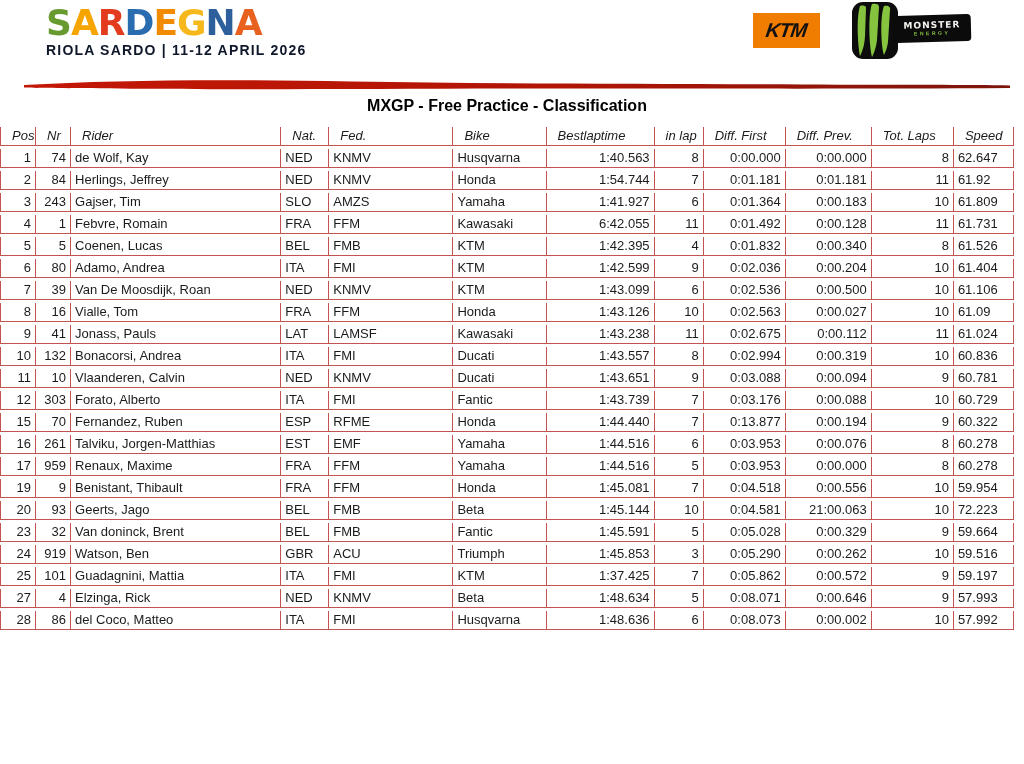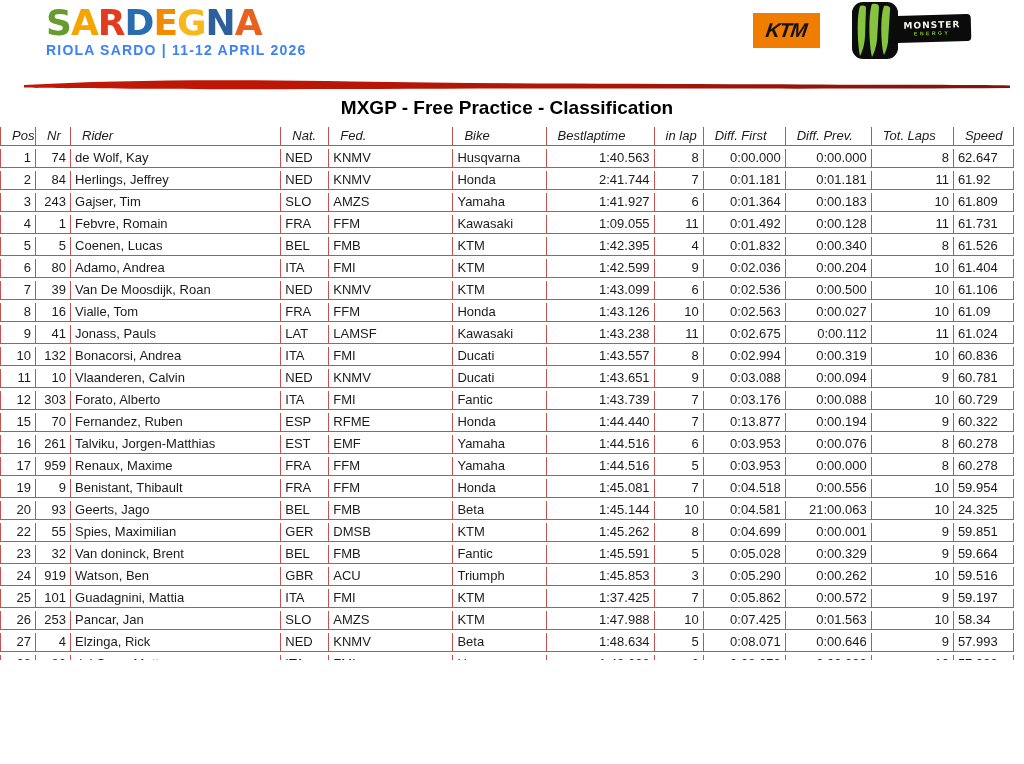--- a/index.html
+++ b/index.html
@@ -23,21 +23,21 @@
                     background:#0b0b0b; border-radius:4px; transform:rotate(-1.5deg);
                     display:flex; flex-direction:column; align-items:center; justify-content:center; }
   .monster-title { color:#f3f3ef; font-family:"DejaVu Sans", sans-serif; font-weight:bold;
                    font-size:9px; letter-spacing:1px; line-height:10px; }
   .monster-sub   { font-size:5px; letter-spacing:2.5px; line-height:7px; font-weight:bold; }
 
   .brush { position:absolute; left:22px; top:76px; }
 
   
   .doc-title { position:absolute; top:97px; left:0; width:1014px; text-align:center;
-               font-size:19px; font-weight:bold; color:#000; }
+               font-size:16px; font-weight:bold; color:#000; }
 
   
   table.results { position:absolute; left:0; top:124px; width:1014px; table-layout:fixed;
                   border-collapse:separate; border-spacing:0 3px; }
   table.results th, table.results td {
       box-sizing:border-box; height:18px; line-height:16px; font-size:13px;
       font-weight:normal; white-space:nowrap; overflow:hidden; color:#1b1b1b;
       border-left:1.5px solid var(--tb); border-bottom:1.5px solid var(--tb);
       background:#fff; }
   table.results .lastcol { border-right:1.5px solid var(--tb); }
@@ -45,21 +45,21 @@
   td.al { text-align:left;  padding-left:4px; }
   td.ar { text-align:right; padding-right:4px; }
 </style>
 </head>
 <body>
 
 <div class="page">
 
   <div class="brand">
     <div class="brand-name"><span style="color: rgb(104, 155, 47);">S</span><span style="color: rgb(246, 164, 0);">A</span><span style="color: rgb(226, 59, 30);">R</span><span style="color: rgb(42, 108, 176);">D</span><span style="color: rgb(242, 139, 0);">E</span><span style="color: rgb(247, 184, 28);">G</span><span style="color: rgb(45, 95, 157);">N</span><span style="color: rgb(232, 97, 31);">A</span></div>
-    <div class="brand-sub" style="color: #3b82f6;">RIOLA SARDO | 11-12 APRIL 2026</div>
+    <div class="brand-sub" style="color: #0f172a;">RIOLA SARDO | 11-12 APRIL 2026</div>
   </div>
 
   <div class="ktm-logo" style="background: rgb(240, 124, 0);">
     <span>KTM</span>
   </div>
 
   <div class="monster">
     <svg class="monster-claw" width="48" height="58" viewBox="0 0 48 58">
       <rect x="1" y="0" width="46" height="57" rx="11" fill="#0c0c0c"></rect>
       <g fill="#86c440">
@@ -135,21 +135,21 @@
           <td class="ar">8</td>
           <td class="al lastcol">62.647</td>
         </tr>
         <tr>
           <td class="ar">2</td>
           <td class="ar">84</td>
           <td class="al">Herlings, Jeffrey</td>
           <td class="al">NED</td>
           <td class="al">KNMV</td>
           <td class="al">Honda</td>
-          <td class="ar">2:41.744</td>
+          <td class="ar">1:54.744</td>
           <td class="ar">7</td>
           <td class="ar">0:01.181</td>
           <td class="ar">0:01.181</td>
           <td class="ar">11</td>
           <td class="al lastcol">61.92</td>
         </tr>
         <tr>
           <td class="ar">3</td>
           <td class="ar">243</td>
           <td class="al">Gajser, Tim</td>
@@ -163,21 +163,21 @@
           <td class="ar">10</td>
           <td class="al lastcol">61.809</td>
         </tr>
         <tr>
           <td class="ar">4</td>
           <td class="ar">1</td>
           <td class="al">Febvre, Romain</td>
           <td class="al">FRA</td>
           <td class="al">FFM</td>
           <td class="al">Kawasaki</td>
-          <td class="ar">1:09.055</td>
+          <td class="ar">6:42.055</td>
           <td class="ar">11</td>
           <td class="ar">0:01.492</td>
           <td class="ar">0:00.128</td>
           <td class="ar">11</td>
           <td class="al lastcol">61.731</td>
         </tr>
         <tr>
           <td class="ar">5</td>
           <td class="ar">5</td>
           <td class="al">Coenen, Lucas</td>
@@ -350,35 +350,21 @@
           <td class="ar">93</td>
           <td class="al">Geerts, Jago</td>
           <td class="al">BEL</td>
           <td class="al">FMB</td>
           <td class="al">Beta</td>
           <td class="ar">1:45.144</td>
           <td class="ar">10</td>
           <td class="ar">0:04.581</td>
           <td class="ar">21:00.063</td>
           <td class="ar">10</td>
-          <td class="al lastcol">24.325</td>
-        </tr>
-        <tr>
-          <td class="ar">22</td>
-          <td class="ar">55</td>
-          <td class="al">Spies, Maximilian</td>
-          <td class="al">GER</td>
-          <td class="al">DMSB</td>
-          <td class="al">KTM</td>
-          <td class="ar">1:45.262</td>
-          <td class="ar">8</td>
-          <td class="ar">0:04.699</td>
-          <td class="ar">0:00.001</td>
-          <td class="ar">9</td>
-          <td class="al lastcol">59.851</td>
+          <td class="al lastcol">72.223</td>
         </tr>
         <tr>
           <td class="ar">23</td>
           <td class="ar">32</td>
           <td class="al">Van doninck, Brent</td>
           <td class="al">BEL</td>
           <td class="al">FMB</td>
           <td class="al">Fantic</td>
           <td class="ar">1:45.591</td>
           <td class="ar">5</td>
@@ -409,34 +395,20 @@
           <td class="al">FMI</td>
           <td class="al">KTM</td>
           <td class="ar">1:37.425</td>
           <td class="ar">7</td>
           <td class="ar">0:05.862</td>
           <td class="ar">0:00.572</td>
           <td class="ar">9</td>
           <td class="al lastcol">59.197</td>
         </tr>
         <tr>
-          <td class="ar">26</td>
-          <td class="ar">253</td>
-          <td class="al">Pancar, Jan</td>
-          <td class="al">SLO</td>
-          <td class="al">AMZS</td>
-          <td class="al">KTM</td>
-          <td class="ar">1:47.988</td>
-          <td class="ar">10</td>
-          <td class="ar">0:07.425</td>
-          <td class="ar">0:01.563</td>
-          <td class="ar">10</td>
-          <td class="al lastcol">58.34</td>
-        </tr>
-        <tr>
           <td class="ar">27</td>
           <td class="ar">4</td>
           <td class="al">Elzinga, Rick</td>
           <td class="al">NED</td>
           <td class="al">KNMV</td>
           <td class="al">Beta</td>
           <td class="ar">1:48.634</td>
           <td class="ar">5</td>
           <td class="ar">0:08.071</td>
           <td class="ar">0:00.646</td>

